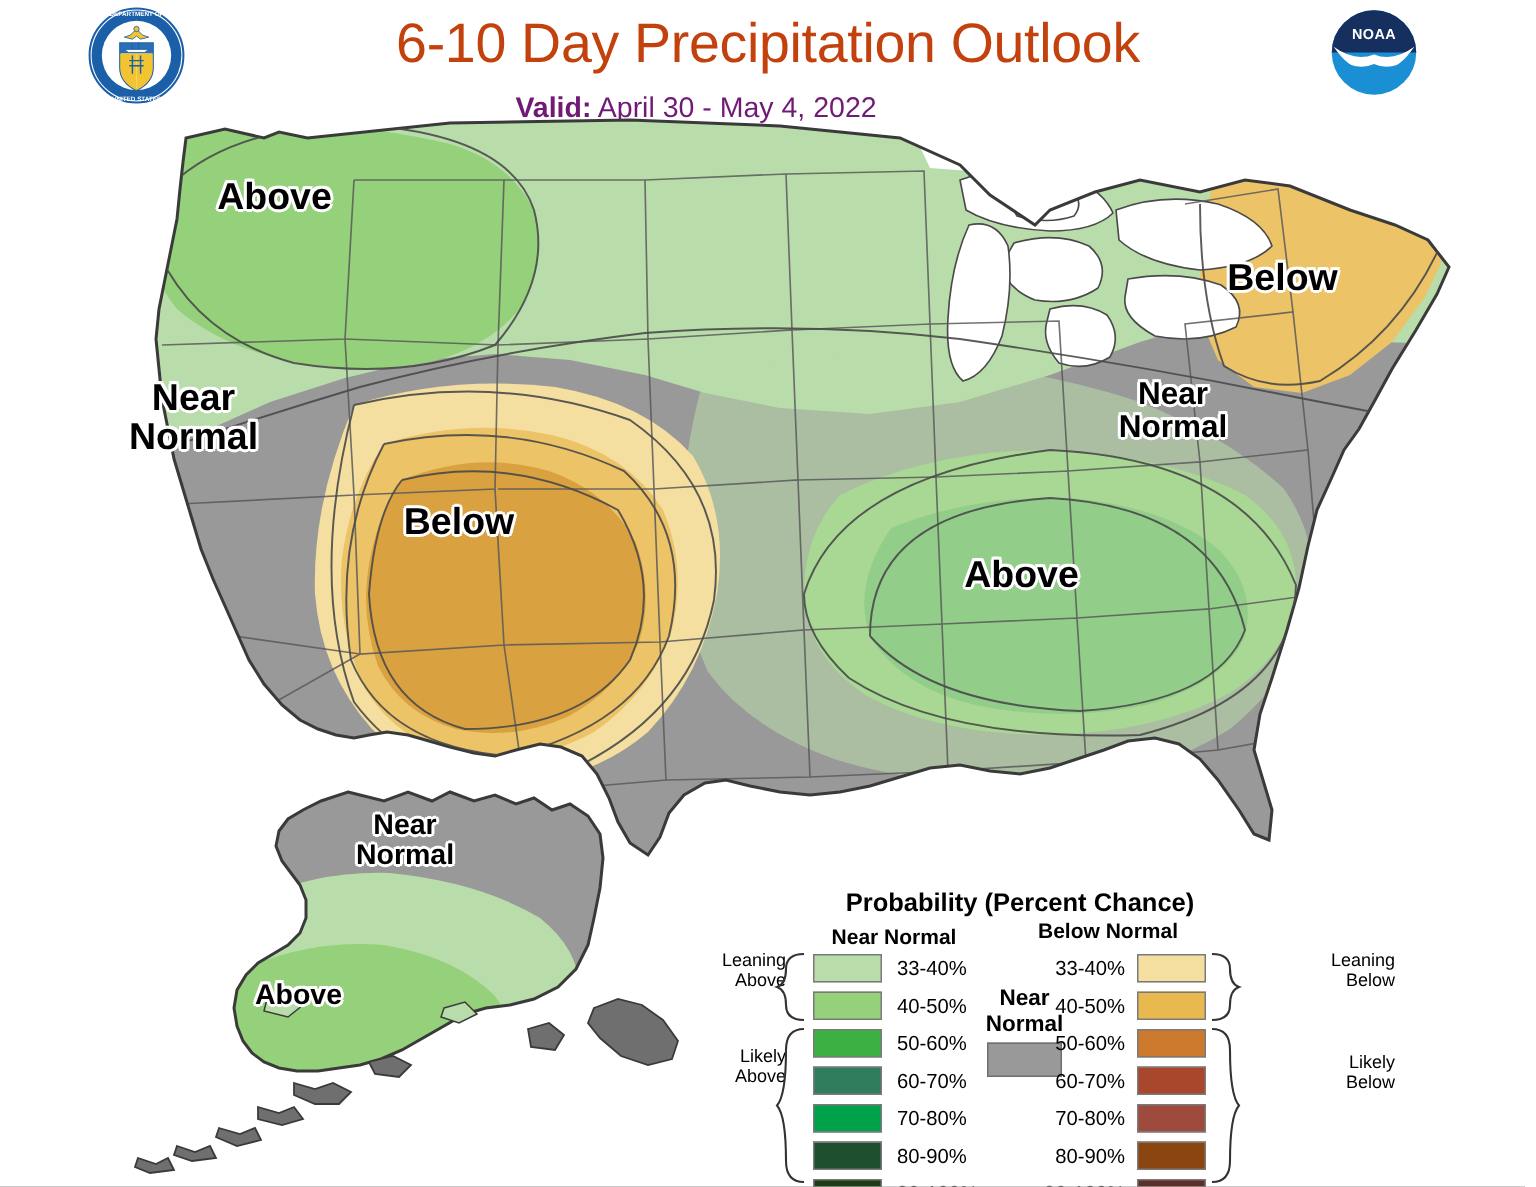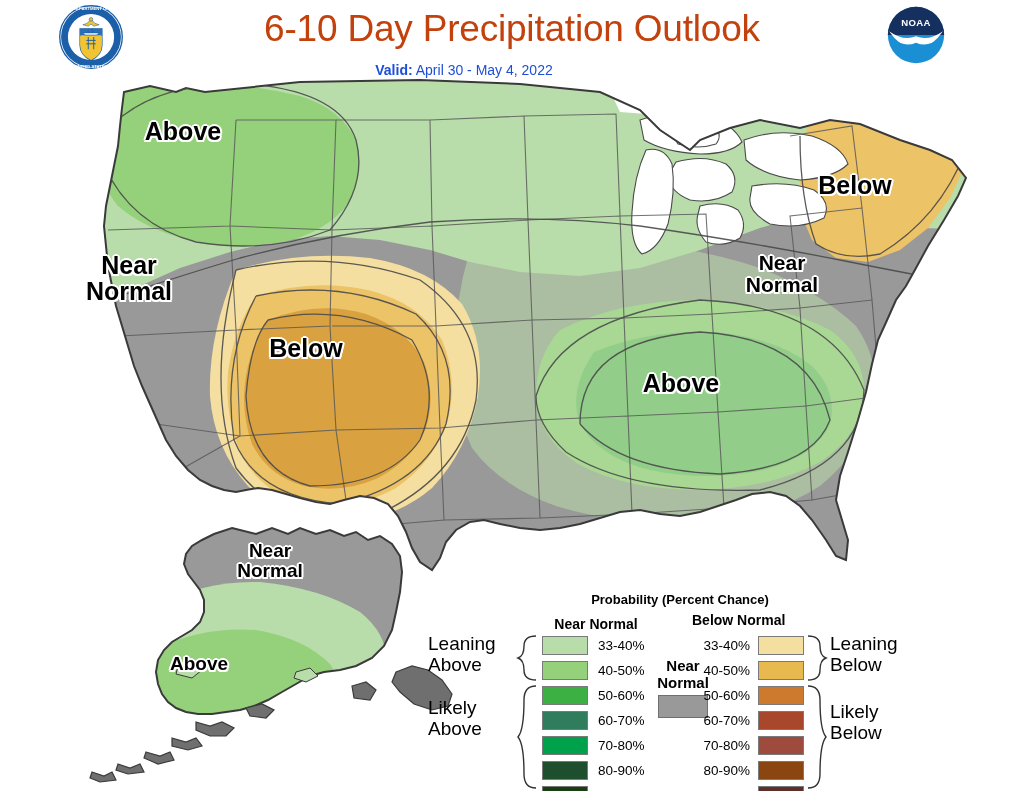--- a/index.html
+++ b/index.html
@@ -11,49 +11,49 @@
   #stage{position:absolute;left:0;top:0;width:1024px;height:791px;}
 
   
   .seal{position:absolute;left:57px;top:3px;width:68px;height:68px;}
   .noaa{position:absolute;left:884px;top:3px;width:64px;height:64px;}
 
   .title{
     position:absolute;left:0;top:8px;width:1024px;text-align:center;
     font-size:37px;font-weight:normal;letter-spacing:-0.2px;color:#c2410c;
   }
-  .subline{position:absolute;left:0;width:928px;text-align:center;font-size:14px;color:#1d4ed8;}
+  .subline{position:absolute;left:0;width:928px;text-align:center;font-size:19px;color:#701a75;}
   .subline .k{font-weight:bold;}
   #valid-line{top:62px;}
   #issued-line{top:85px;}
 
   
   #map-svg{position:absolute;left:0;top:0;width:1024px;height:791px;}
 
   .maplabel{
     position:absolute;font-weight:bold;color:#000;text-align:center;
     line-height:1.04;white-space:pre;
     text-shadow:
       2px 0 0 #fff,-2px 0 0 #fff,0 2px 0 #fff,0 -2px 0 #fff,
       1.5px 1.5px 0 #fff,-1.5px 1.5px 0 #fff,1.5px -1.5px 0 #fff,-1.5px -1.5px 0 #fff;
   }
 
   
   #legend{position:absolute;left:430px;top:592px;width:500px;height:199px;}
-  .lg-title{position:absolute;left:0;top:0;width:500px;text-align:center;font-size:13px;font-weight:bold;color:#000;}
+  .lg-title{position:absolute;left:0;top:0;width:500px;text-align:center;font-size:17px;font-weight:bold;color:#000;}
   .lg-head{position:absolute;font-size:14px;font-weight:bold;color:#000;}
   #head-above{left:96px;top:24px;width:140px;text-align:center;}
   #head-below{left:262px;top:20px;width:140px;text-align:left;}
 
   .sw{position:absolute;width:46px;height:19px;border:1px solid #7a7a7a;box-sizing:border-box;}
   .pct{position:absolute;font-size:13.5px;color:#000;}
   .pct.l{text-align:left;}
   .pct.r{text-align:right;}
 
-  .grp{position:absolute;font-size:19px;color:#000;text-align:left;line-height:1.08;white-space:pre;}
+  .grp{position:absolute;font-size:12px;color:#000;text-align:right;line-height:1.08;white-space:pre;}
 
   .nn-label{position:absolute;left:210px;top:66px;width:86px;text-align:center;font-size:15px;font-weight:bold;color:#000;line-height:1.1;white-space:pre;}
   .nn-sw{position:absolute;left:228px;top:103px;width:50px;height:23px;border:1px solid #6f6f6f;box-sizing:border-box;}
 
   .brace{position:absolute;}
 </style>
 </head>
 <body>
 
 <div id="stage">

